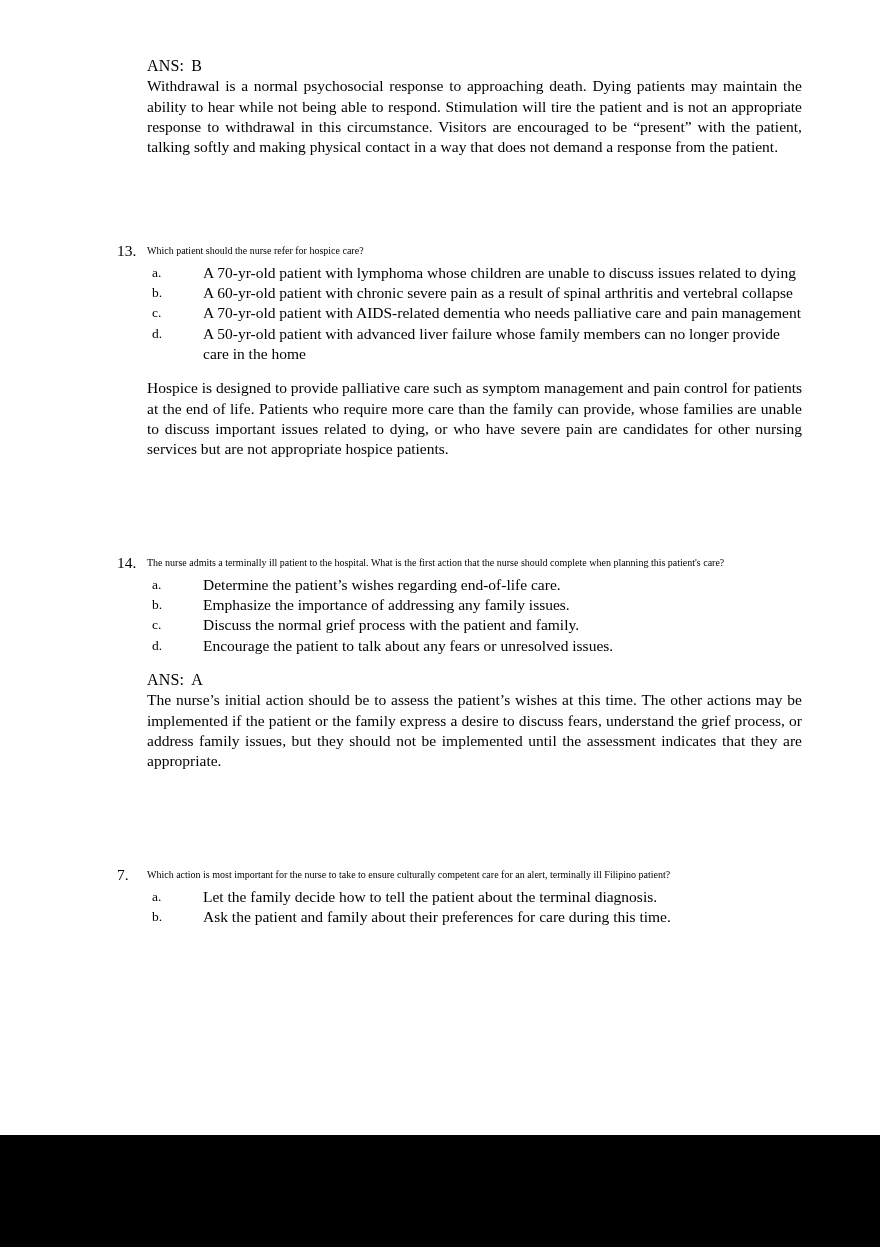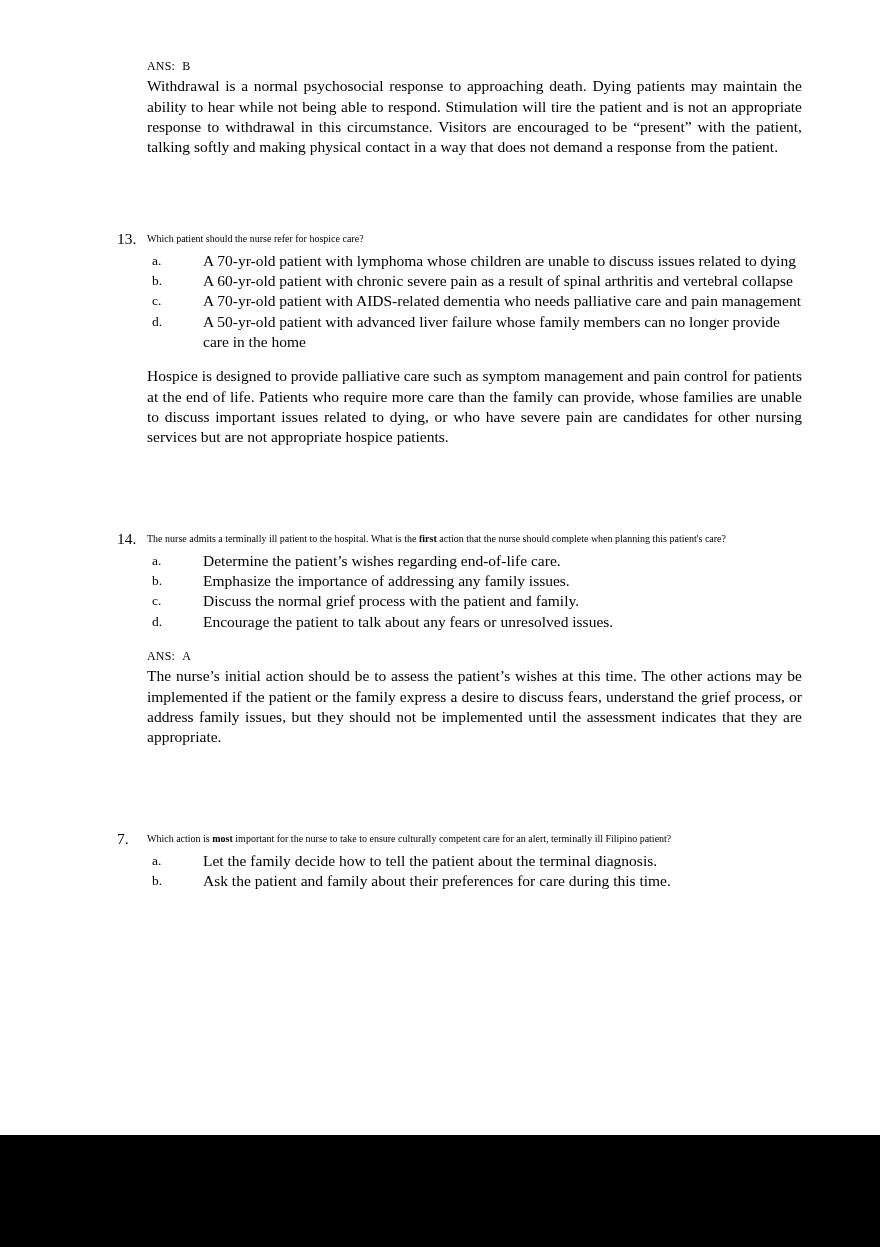--- a/index.html
+++ b/index.html
@@ -20,37 +20,37 @@
     position: absolute;
     top: 56px;
     left: 115px;
     width: 690px;
   }
   .ans-block {
     margin-left: 32px;
     width: 655px;
   }
   .ans-label {
-    font-size: 12px;
+    font-size: 16px;
     line-height: 20.3px;
     letter-spacing: 0.2px;
   }
   .ans-label .sp {
     display: inline-block;
     width: 7px;
   }
   .rationale {
     font-size: 15.5px;
     line-height: 20.3px;
     text-align: justify;
     text-justify: inter-word;
   }
   .question {
     display: flex;
-    margin-top: 0;
+    margin-top: 12px;
   }
   .q-num {
     width: 32px;
     flex: 0 0 32px;
     font-size: 15.5px;
     line-height: 20.3px;
     text-align: left;
     padding-left: 2px;
     box-sizing: border-box;
   }
@@ -79,21 +79,21 @@
     box-sizing: border-box;
   }
   .opt-text {
     flex: 1;
     margin-left: 28px;
   }
   .spacer-sm { height: 14px; }
   .gap-q13 { height: 72px; }
   .gap-q14 { height: 82px; }
   .gap-q15 { height: 82px; }
-  b { font-weight: bold; }
+  b { font-weight: normal; }
   .footer-bar {
     position: absolute;
     left: 0;
     bottom: 0;
     width: 880px;
     height: 112px;
     background: #000000;
   }
 </style>
 </head>

